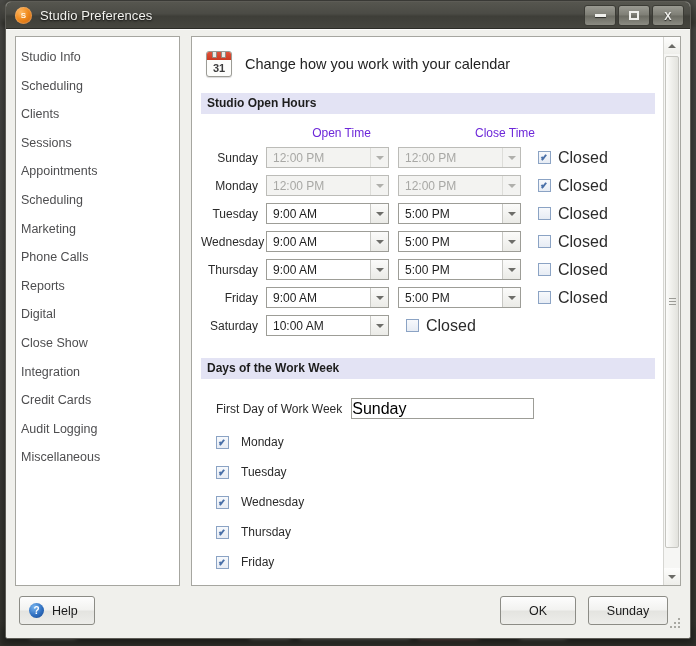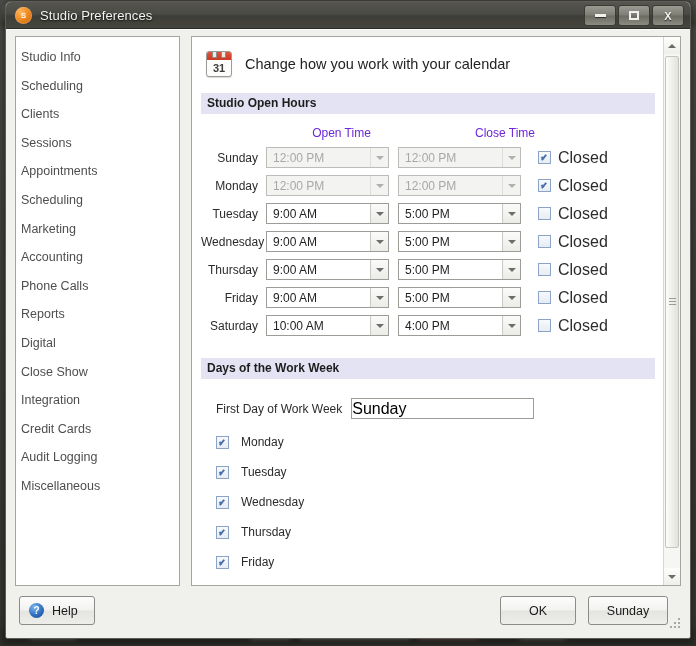--- a/index.html
+++ b/index.html
@@ -368,21 +368,20 @@
     <div class="content-area">
 
       <div class="sidebar" id="sidebar">
           <div class="side-item"><span>Studio Info</span></div>
           <div class="side-item"><span>Scheduling</span></div>
           <div class="side-item"><span>Clients</span></div>
           <div class="side-item"><span>Sessions</span></div>
           <div class="side-item"><span>Appointments</span></div>
           <div class="side-item"><span>Scheduling</span></div>
           <div class="side-item"><span>Marketing</span></div>
-          <div class="side-item"><span>Accounting</span></div>
           <div class="side-item"><span>Phone Calls</span></div>
           <div class="side-item"><span>Reports</span></div>
           <div class="side-item"><span>Digital</span></div>
           <div class="side-item"><span>Close Show</span></div>
           <div class="side-item"><span>Integration</span></div>
           <div class="side-item"><span>Credit Cards</span></div>
           <div class="side-item"><span>Audit Logging</span></div>
           <div class="side-item"><span>Miscellaneous</span></div>
         </div>
 
@@ -532,26 +531,20 @@
                     <span class="chk">
                       <span class="tick"></span>
                     </span>
                     <span class="chk-label">Closed</span>
                   </div>
                 </div>
                 <div class="hours-row">
                   <div class="day-label">Saturday</div>
                   <div class="combo">
                     <div class="val">10:00 AM</div>
-                    <div class="arrow-box">
-                      <span class="arrow"></span>
-                    </div>
-                  </div>
-                  <div class="combo second">
-                    <div class="val">4:00 PM</div>
                     <div class="arrow-box">
                       <span class="arrow"></span>
                     </div>
                   </div>
                   <div class="chk-wrap">
                     <span class="chk">
                       <span class="tick"></span>
                     </span>
                     <span class="chk-label">Closed</span>
                   </div>

